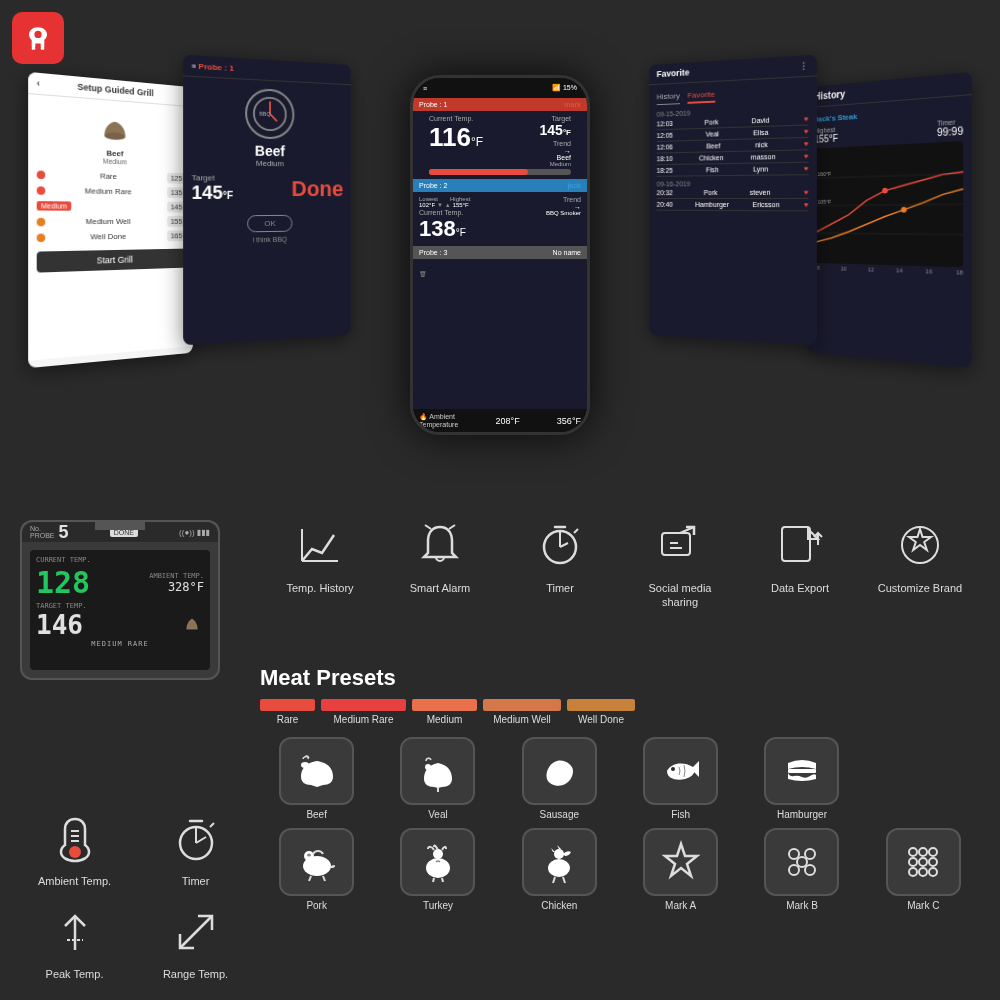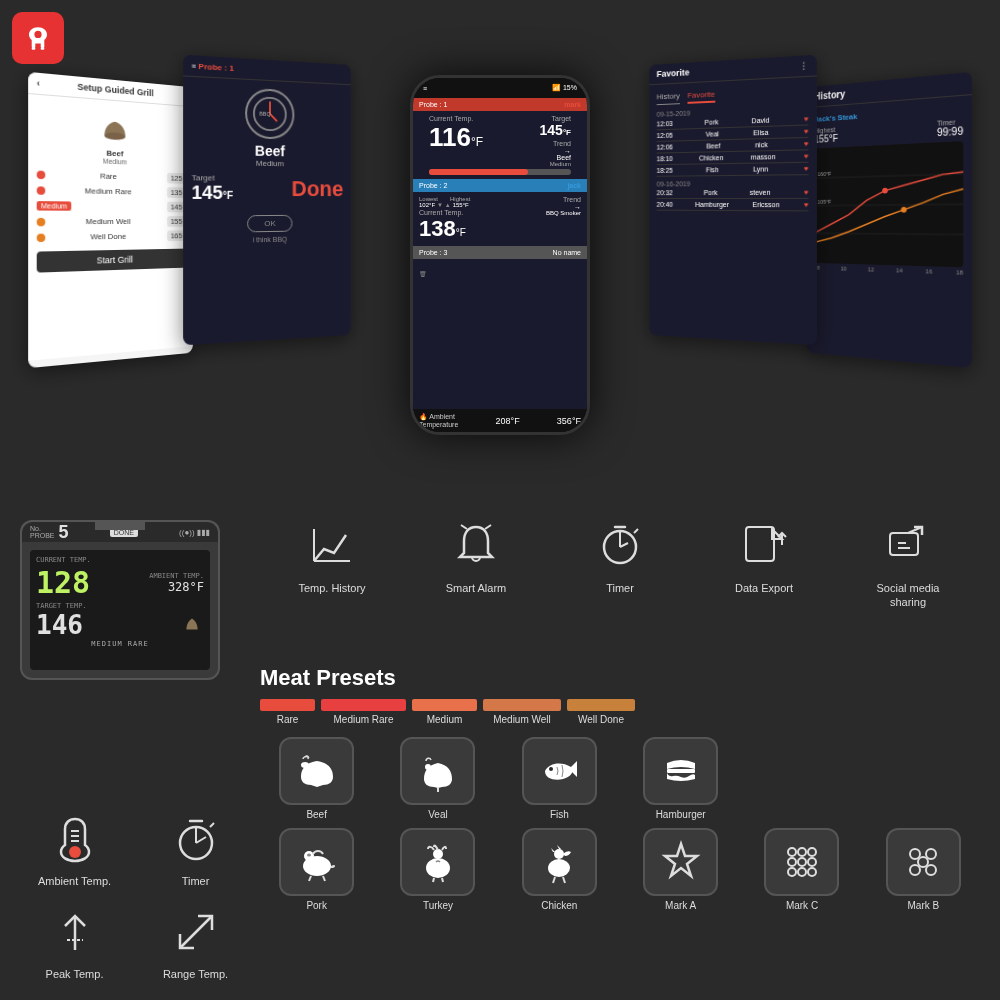--- a/index.html
+++ b/index.html
@@ -676,21 +676,21 @@
         <div style="display:flex;gap:4px;align-items:center;">
           <span style="font-size:7px;color:#aaa;">No.<br>PROBE</span>
           <span style="font-size:18px;font-weight:bold;color:#e0e0e0;">5</span>
         </div>
         <div style="background:#ddd;color:#333;font-size:7px;padding:1px 4px;border-radius:2px;">DONE</div>
         <div style="font-size:8px;color:#aaa;">((●)) ▮▮▮</div>
       </div>
       <div class="device-screen">
         <div style="font-size:7px;color:#888;margin-bottom:1px;">CURRENT TEMP.</div>
         <div style="display:flex;justify-content:space-between;align-items:center;">
-          <div style="font-size:30px;font-weight:bold;color:#bef264;">128</div>
+          <div style="font-size:30px;font-weight:bold;color:#22c55e;">128</div>
           <div style="text-align:right;">
             <div style="font-size:7px;color:#888;">AMBIENT TEMP.</div>
             <div style="font-size:12px;color:#e0e0e0;">328°F</div>
           </div>
         </div>
         <div style="font-size:7px;color:#888;margin-top:2px;">TARGET TEMP.</div>
         <div style="display:flex;justify-content:space-between;align-items:center;">
           <div style="font-size:26px;font-weight:bold;color:#e0e0e0;">146</div>
           <div>
             <svg viewBox="0 0 30 30" width="24" height="24">
@@ -740,44 +740,54 @@
           <line x1="19" y1="6" x2="29" y2="6" stroke="#ddd" stroke-width="2.5" stroke-linecap="round"></line>
           <line x1="38" y1="12" x2="42" y2="8" stroke="#ddd" stroke-width="2"></line>
         </svg>
       </div>
       <div class="feature-label">Timer</div>
     </div>
 
     <div class="feature-item">
       <div class="feature-icon">
         <svg viewBox="0 0 48 48" fill="none" width="48" height="48">
-          <rect x="6" y="6" width="28" height="34" rx="3" fill="none" stroke="#ddd" stroke-width="2"></rect>
-          <path d="M32 8 L42 18 L32 18 Z" fill="none" stroke="#ddd" stroke-width="2"></path>
-          <path d="M38 16 L42 12 L46 16" stroke="#ddd" stroke-width="2" fill="none"></path>
-          <line x1="42" y1="12" x2="42" y2="24" stroke="#ddd" stroke-width="2"></line>
-        </svg>
-      </div>
-      <div class="feature-label">Data
-Export</div>
-    </div>
-
-    <div class="feature-item">
-      <div class="feature-icon">
-        <svg viewBox="0 0 48 48" fill="none" width="48" height="48">
           <rect x="6" y="12" width="28" height="22" rx="3" fill="none" stroke="#ddd" stroke-width="2"></rect>
           <path d="M30 6 L38 6 L38 14" stroke="#ddd" stroke-width="2.5" fill="none"></path>
           <line x1="24" y1="12" x2="38" y2="6" stroke="#ddd" stroke-width="2"></line>
           <line x1="14" y1="22" x2="22" y2="22" stroke="#ddd" stroke-width="2"></line>
           <line x1="14" y1="27" x2="26" y2="27" stroke="#ddd" stroke-width="2"></line>
         </svg>
       </div>
       <div class="feature-label">Social media
 sharing</div>
     </div>
 
+    <div class="feature-item">
+      <div class="feature-icon">
+        <svg viewBox="0 0 48 48" fill="none" width="48" height="48">
+          <rect x="6" y="6" width="28" height="34" rx="3" fill="none" stroke="#ddd" stroke-width="2"></rect>
+          <path d="M32 8 L42 18 L32 18 Z" fill="none" stroke="#ddd" stroke-width="2"></path>
+          <path d="M38 16 L42 12 L46 16" stroke="#ddd" stroke-width="2" fill="none"></path>
+          <line x1="42" y1="12" x2="42" y2="24" stroke="#ddd" stroke-width="2"></line>
+        </svg>
+      </div>
+      <div class="feature-label">Data
+Export</div>
+    </div>
+
+    <div class="feature-item">
+      <div class="feature-icon">
+        <svg viewBox="0 0 48 48" fill="none" width="48" height="48">
+          <circle cx="24" cy="24" r="18" fill="none" stroke="#ddd" stroke-width="2"></circle>
+          <path d="M24 8 L26.5 16 L35 16 L28.2 21 L30.9 29 L24 24 L17.1 29 L19.8 21 L13 16 L21.5 16 Z" fill="none" stroke="#ddd" stroke-width="2"></path>
+        </svg>
+      </div>
+      <div class="feature-label">Customize
+Brand</div>
+    </div>
   </div>
 
   <div class="meat-presets-section">
     <div class="meat-presets-title">Meat Presets</div>
 
     <div class="doneness-row">
       <div class="doneness-item">
         <div class="doneness-bar" style="background:#e74c3c;width:55px;"></div>
         <div class="doneness-label">Rare</div>
       </div>
@@ -819,20 +829,28 @@
             <path d="M8 30 C8 22 12 16 22 14 C32 16 36 22 36 30 C36 35 32 38 26 38 L22 39 L18 38 C12 38 8 35 8 30Z"></path>
             <circle cx="12" cy="18" r="3"></circle>
             <path d="M10 12 C10 9 14 8 15 11" fill="none" stroke="#ddd" stroke-width="1.5"></path>
             <line x1="22" y1="39" x2="22" y2="43" stroke="#ddd" stroke-width="2"></line>
           </svg>
         </div>
         <div class="meat-label">Veal</div>
       </div>
 
 
+      <div class="meat-item">
+        <div class="meat-icon-box">
+          <svg viewBox="0 0 44 44" fill="#ddd" width="40" height="40">
+            <path d="M10 30 C8 24 12 14 20 12 C28 10 36 16 36 22 C36 28 32 34 26 36 C20 38 12 36 10 30Z"></path>
+          </svg>
+        </div>
+        <div class="meat-label">Sausage</div>
+      </div>
 
       <div class="meat-item">
         <div class="meat-icon-box">
           <svg viewBox="0 0 44 44" fill="#ddd" width="40" height="40">
             <path d="M8 22 C12 14 24 12 34 18 C38 22 34 28 26 30 C18 32 8 30 8 22Z"></path>
             <path d="M34 18 L40 12 L40 28 L34 22Z"></path>
             <circle cx="14" cy="20" r="2" fill="#2a2a2a"></circle>
             <path d="M20 18 Q22 22 20 26" fill="none" stroke="#888" stroke-width="1"></path>
             <path d="M25 16 Q27 22 25 28" fill="none" stroke="#888" stroke-width="1"></path>
           </svg>
@@ -900,51 +918,51 @@
         <div class="meat-label">Chicken</div>
       </div>
 
       <div class="meat-item">
         <div class="meat-icon-box">
           <svg viewBox="0 0 44 44" fill="#ddd" width="40" height="40">
             <path d="M22 4 L26 16 L38 16 L28 24 L32 36 L22 28 L12 36 L16 24 L6 16 L18 16 Z" fill="none" stroke="#ddd" stroke-width="2.5"></path>
           </svg>
         </div>
         <div class="meat-label">Mark A</div>
+      </div>
+
+      <div class="meat-item">
+        <div class="meat-icon-box">
+          <svg viewBox="0 0 44 44" fill="#ddd" width="40" height="40">
+            <circle cx="14" cy="14" r="5" fill="none" stroke="#ddd" stroke-width="2"></circle>
+            <circle cx="30" cy="14" r="5" fill="none" stroke="#ddd" stroke-width="2"></circle>
+            <circle cx="14" cy="30" r="5" fill="none" stroke="#ddd" stroke-width="2"></circle>
+            <circle cx="30" cy="30" r="5" fill="none" stroke="#ddd" stroke-width="2"></circle>
+            <circle cx="22" cy="22" r="5" fill="none" stroke="#ddd" stroke-width="2"></circle>
+          </svg>
+        </div>
+        <div class="meat-label">Mark B</div>
       </div>
 
       <div class="meat-item">
         <div class="meat-icon-box">
           <svg viewBox="0 0 44 44" fill="#ddd" width="40" height="40">
             <circle cx="12" cy="12" r="4" fill="none" stroke="#ddd" stroke-width="2"></circle>
             <circle cx="22" cy="12" r="4" fill="none" stroke="#ddd" stroke-width="2"></circle>
             <circle cx="32" cy="12" r="4" fill="none" stroke="#ddd" stroke-width="2"></circle>
             <circle cx="12" cy="22" r="4" fill="none" stroke="#ddd" stroke-width="2"></circle>
             <circle cx="22" cy="22" r="4" fill="none" stroke="#ddd" stroke-width="2"></circle>
             <circle cx="32" cy="22" r="4" fill="none" stroke="#ddd" stroke-width="2"></circle>
             <circle cx="12" cy="32" r="4" fill="none" stroke="#ddd" stroke-width="2"></circle>
             <circle cx="22" cy="32" r="4" fill="none" stroke="#ddd" stroke-width="2"></circle>
             <circle cx="32" cy="32" r="4" fill="none" stroke="#ddd" stroke-width="2"></circle>
           </svg>
         </div>
         <div class="meat-label">Mark C</div>
       </div>
-
-      <div class="meat-item">
-        <div class="meat-icon-box">
-          <svg viewBox="0 0 44 44" fill="#ddd" width="40" height="40">
-            <circle cx="14" cy="14" r="5" fill="none" stroke="#ddd" stroke-width="2"></circle>
-            <circle cx="30" cy="14" r="5" fill="none" stroke="#ddd" stroke-width="2"></circle>
-            <circle cx="14" cy="30" r="5" fill="none" stroke="#ddd" stroke-width="2"></circle>
-            <circle cx="30" cy="30" r="5" fill="none" stroke="#ddd" stroke-width="2"></circle>
-            <circle cx="22" cy="22" r="5" fill="none" stroke="#ddd" stroke-width="2"></circle>
-          </svg>
-        </div>
-        <div class="meat-label">Mark B</div>
-      </div>
     </div>
   </div>
 
   <div class="bottom-left-features">
     <div class="blf-grid">
 
       <div class="blf-item">
         <div class="blf-icon">
           <svg viewBox="0 0 52 52" fill="none" width="52" height="52">
             <path d="M26 6 C20 6 16 10 16 16 L16 32 C13 34 12 36 12 39 C12 44 18 48 26 48 C34 48 40 44 40 39 C40 36 39 34 36 32 L36 16 C36 10 32 6 26 6Z" fill="none" stroke="#ddd" stroke-width="2.5"></path>

